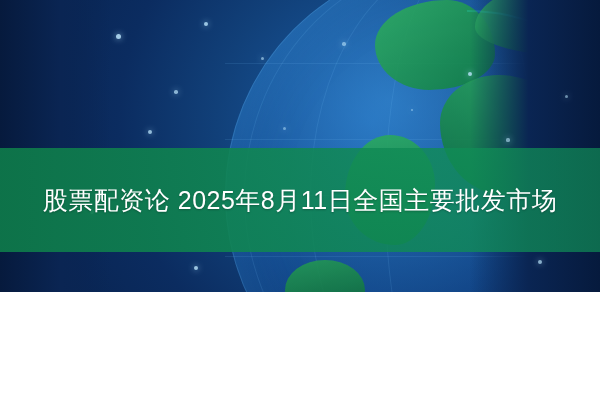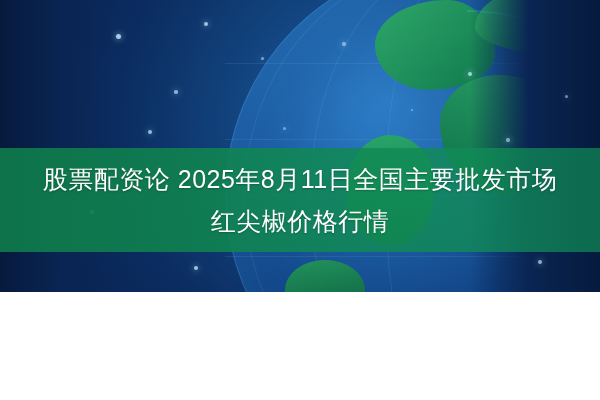--- a/index.html
+++ b/index.html
@@ -188,15 +188,14 @@
       <div class="dot" style="left: 90.1px; top: 210.1px; width: 3.8px; height: 3.8px; opacity: 0.6;"></div>
       <div class="dot" style="left: 342.3px; top: 42.3px; width: 3.4px; height: 3.4px; opacity: 0.6;"></div>
       <div class="dot" style="left: 410.6px; top: 108.6px; width: 2.8px; height: 2.8px; opacity: 0.5;"></div>
       <div class="dot" style="left: 282.5px; top: 126.5px; width: 3px; height: 3px; opacity: 0.5;"></div>
       <div class="dot" style="left: 498.2px; top: 342.2px; width: 3.6px; height: 3.6px; opacity: 0.6;"></div>
     </div>
 
   <div class="text-band"></div>
   <div class="headline">
     <span>股票配资论 2025年8月11日全国主要批发市场</span>
-    <span>红尖椒价格行情</span>
   </div>
 </div>
 
 </body></html>

